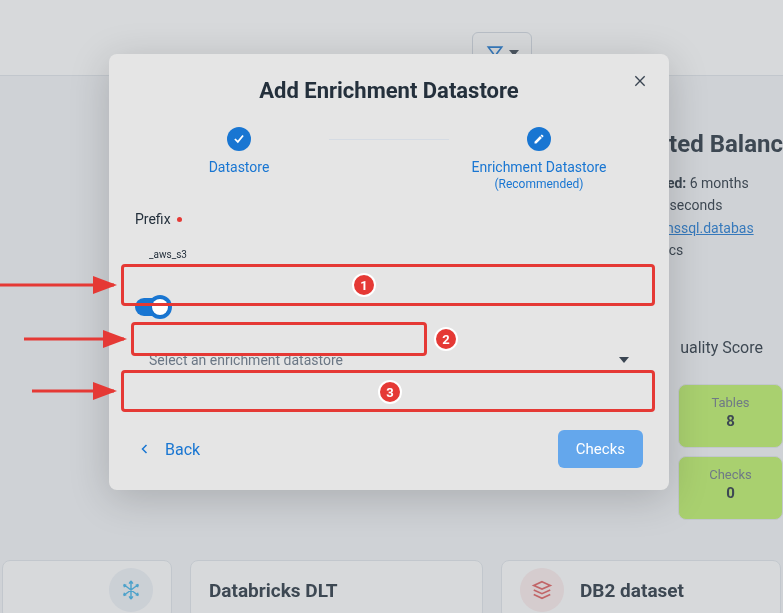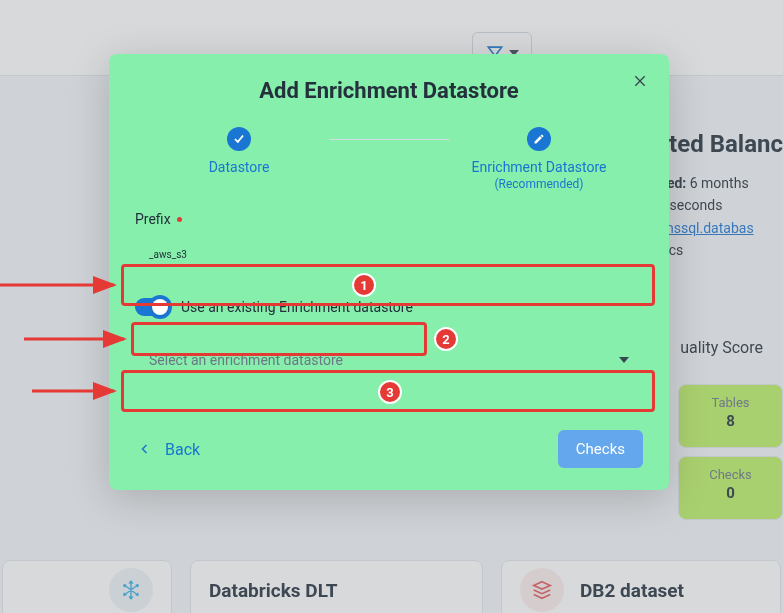--- a/index.html
+++ b/index.html
@@ -23,21 +23,21 @@
   .bg-right-info .lnk{color:#1976d2; text-decoration:underline;}
   .bg-bottom-row { position:absolute; top:560px; left:0; right:0; height:60px; display:flex; gap:18px; padding:0 2px;}
   .bg-bot-card { background:#fff; border:1px solid #e2e6eb; border-radius:8px; flex:1; display:flex; align-items:center; gap:16px; padding:0 18px;}
   .bg-bot-ic { width:44px; height:44px; border-radius:50%; background:#eef2f7; display:flex; align-items:center; justify-content:center;}
   .bg-bot-title { font-size:19px; font-weight:700; color:#24303c;}
   .bg-balance-title{ position:absolute; right:0; top:130px; font-size:24px; font-weight:700; color:#24303c; white-space:nowrap;}
 
   .overlay { position:absolute; inset:0; background:rgba(40,50,60,0.18); }
 
   
-  .modal { position:absolute; left:109px; top:54px; width:560px; background:#86efac; border-radius:8px; box-shadow:0 8px 40px rgba(0,0,0,0.18); padding:22px 26px 22px 26px; }
+  .modal { position:absolute; left:109px; top:54px; width:560px; background:#e5e5e5; border-radius:8px; box-shadow:0 8px 40px rgba(0,0,0,0.18); padding:22px 26px 22px 26px; }
   .close-x { position:absolute; top:16px; right:18px; width:22px; height:22px; cursor:pointer; display:flex; align-items:center; justify-content:center; color:#3a4552;}
   .modal-title { text-align:center; font-size:22px; font-weight:700; color:#24303c; margin-top:2px; margin-bottom:24px;}
   .stepper { display:flex; align-items:flex-start; justify-content:center; gap:0; margin-bottom:20px;}
   .step { width:180px; display:flex; flex-direction:column; align-items:center; }
   .step-circ { width:24px; height:24px; border-radius:50%; background:#1976d2; display:flex; align-items:center; justify-content:center; color:#fff;}
   .step-line { flex:0 0 120px; height:1px; background:#d5dbe3; margin-top:12px;}
   .step-label { font-size:14px; color:#1976d2; margin-top:8px; text-align:center;}
   .step-sub { font-size:12px; color:#1976d2; margin-top:2px;}
   .field-label { font-size:14px; color:#24303c; margin-top:6px; display:flex; align-items:center; gap:6px;}
   .req-dot { width:5px; height:5px; border-radius:50%; background:#e53935; display:inline-block;}
@@ -155,21 +155,20 @@
   </div>
   <div style="height:50px; display:flex; align-items:center; margin-top:2px;">
     <input class="input-box" value="_aws_s3" style="">
   </div>
 
   <div style="height:44px; display:flex; align-items:center; margin-top:6px;">
     <div class="toggle-row">
       <div class="toggle">
           <div class="knob"></div>
         </div>
-      <span class="toggle-label">Use an existing Enrichment datastore</span>
     </div>
   </div>
 
   <div style="height:50px; display:flex; align-items:center; margin-top:6px;">
     <div class="select-box">
       <span class="select-ph">Select an enrichment datastore</span>
       <div class="caret-down"></div>
     </div>
   </div>
 

